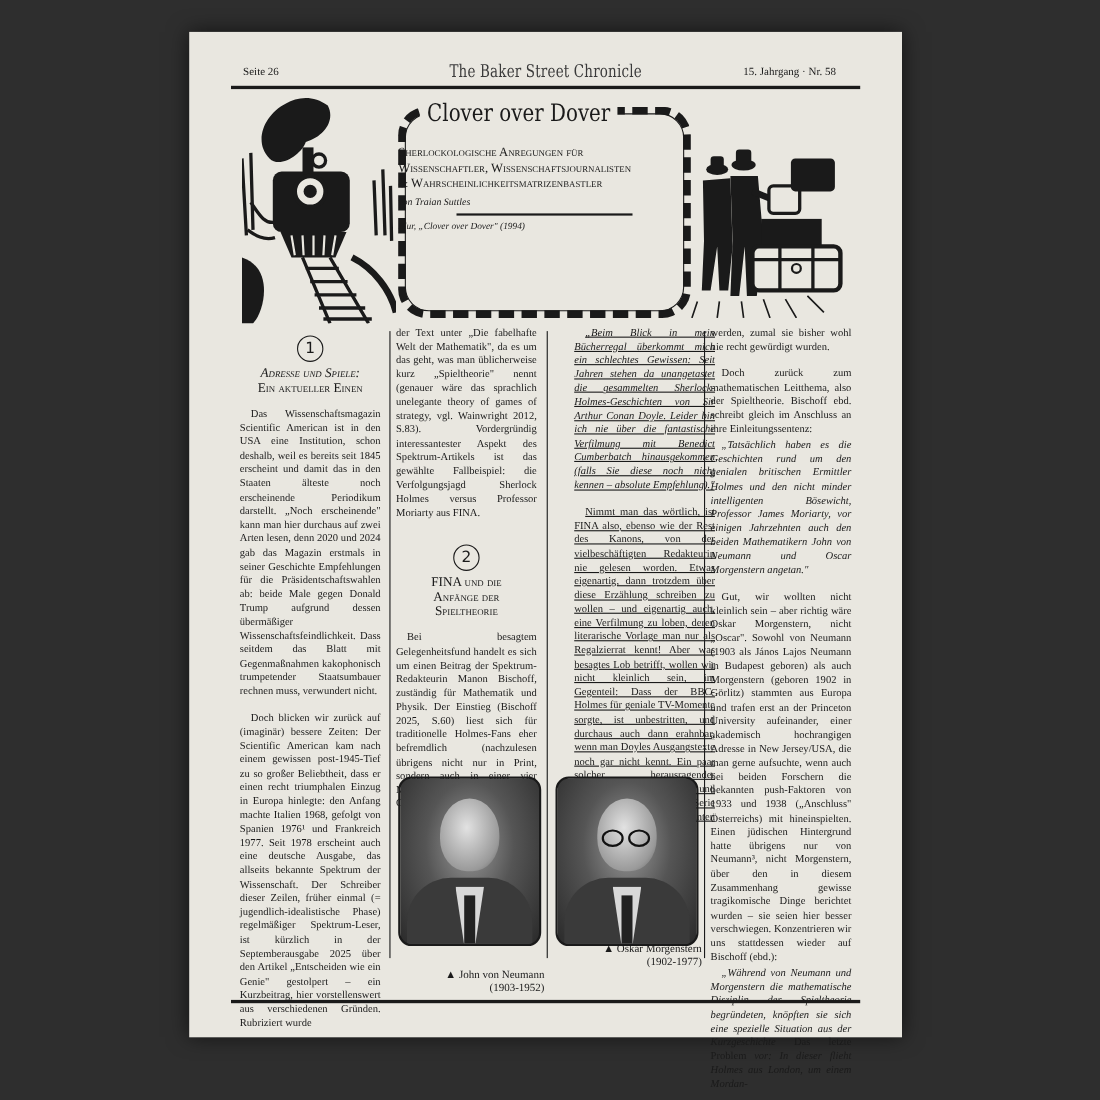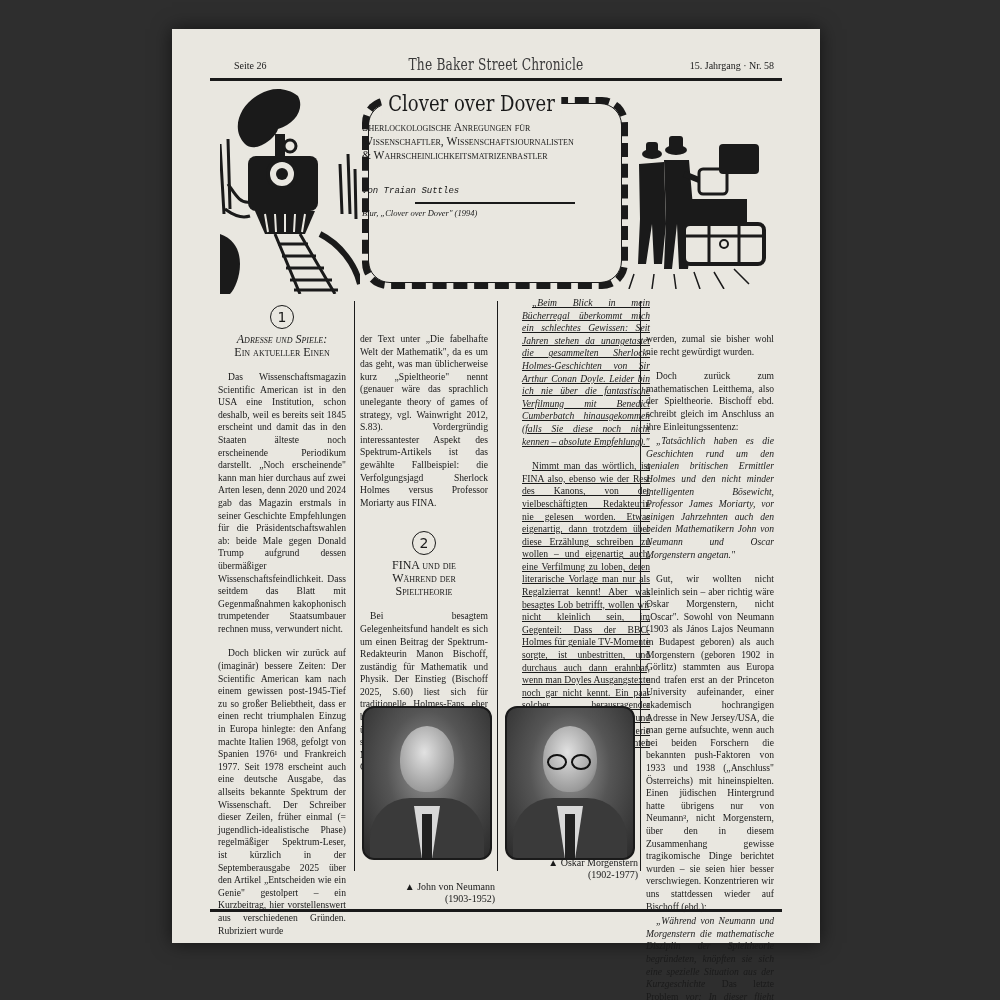--- a/index.html
+++ b/index.html
@@ -1,48 +1,48 @@
 <!DOCTYPE html>
 <html><head>
 <meta charset="utf-8">
 <style>
   html, body { margin:0; padding:0; }
   body { width:1000px; height:1000px; background:#2e2e2e; position:relative; overflow:hidden;
          font-family:"Liberation Serif","DejaVu Serif",serif; color:#1a1a1a; }
   .page { position:absolute; left:172px; top:29px; width:648px; height:914px; background:#e9e7e0;
           box-shadow:0 0 18px rgba(0,0,0,.6); }
   .hdr { position:absolute; left:46px; right:46px; top:26px; height:20px; }
-  .hdr .l { position:absolute; left:16px; top:5px; font-size:10px; }
+  .hdr .l { position:absolute; left:3px; top:5px; font-size:10px; }
   .hdr .c { position:absolute; left:0; right:0; text-align:center; top:0; font-size:16px; letter-spacing:.2px;
             font-family:"DejaVu Serif",serif; font-stretch:condensed; color:#3a3a3a; transform:scaleX(.85); }
-  .hdr .r { position:absolute; right:0; top:5px; font-size:10px; }
+  .hdr .r { position:absolute; right:14px; top:5px; font-size:10px; }
   .rule-top { position:absolute; left:38px; right:38px; top:49px; height:3px; background:#1a1a1a; }
   .rule-bot { position:absolute; left:38px; right:38px; top:880px; height:3px; background:#1a1a1a; }
   .illus { position:absolute; }
   .train { left:48px; top:55px; width:140px; height:210px; }
   .travel { left:452px; top:95px; width:150px; height:165px; }
   .titlebox { position:absolute; left:190px; top:60px; width:266px; height:200px; }
   .track { position:absolute; inset:8px 0 0 0; border:7px dashed #1a1a1a; border-radius:26px; }
   .track2 { position:absolute; inset:14px 6px 6px 6px; border:1.5px solid #1a1a1a; border-radius:22px; }
   .tb-inner { position:absolute; left:0; right:0; top:0; text-align:left; }
   .title { display:inline-block; background:#e9e7e0; padding:0 8px; font-family:"DejaVu Serif",serif; font-size:22px;
            transform:scaleX(.82); margin-top:2px; }
-  .sub { font-variant:small-caps; font-size:11.5px; line-height:14px; margin-top:4px; }
-  .by { font-style:italic; font-size:9px; margin-top:24px;font-family:Liberation Mono, monospace; }
+  .sub { font-variant:small-caps; font-size:11.5px; line-height:14px; margin-top:16px; }
+  .by { font-style:italic; font-size:9px; margin-top:4px; }
   .tb-rule { width:160px; height:1.5px; background:#1a1a1a; margin:6px auto 4px; }
   .quote { font-style:italic; font-weight:bold; font-size:10px; line-height:12.5px; }
   .qsrc { font-style:italic; font-size:8.5px; margin-top:2px; }
   .col { position:absolute; top:268px; width:128px; font-size:9.6px; line-height:12.6px; text-align:justify; hyphens:auto; }
   .c1 { left:46px; } .c2 { left:188px; } .c3 { left:350px;text-decoration:underline; } .c4 { left:474px; }
   .vsep { position:absolute; width:1.2px; background:#1a1a1a; }
   .num { width:22px; height:22px; border:1.8px solid #1a1a1a; border-radius:50%; margin:8px auto 4px; text-align:center;
          font-family:"DejaVu Sans",sans-serif; font-size:14px; line-height:22px; }
   .sechead { text-align:center; font-variant:small-caps; font-size:12px; line-height:13px; margin-bottom:12px; }
   p { margin:0 0 12px 0; text-indent:10px; }
-  p.noind { text-indent:0;margin-top:36px; }
+  p.noind { text-indent:0; }
   .it { font-style:italic; }
   .photo { position:absolute; width:126px; height:150px; border:2px solid #1a1a1a; border-radius:12px; overflow:hidden;
            background:radial-gradient(ellipse at 50% 40%, #9a9a9a 0%, #555 45%, #2a2a2a 100%); }
   .photo .face { position:absolute; left:36px; top:18px; width:54px; height:66px; border-radius:50% 50% 45% 45%;
                  background:radial-gradient(ellipse at 45% 40%, #e2e2e2, #9a9a9a 70%, #5a5a5a); }
   .photo .suit { position:absolute; left:6px; right:6px; bottom:-10px; height:70px; border-radius:40px 40px 0 0; background:#3a3a3a; }
   .photo .shirt { position:absolute; left:50px; bottom:0; width:26px; height:52px; background:#d8d8d8; clip-path:polygon(0 0,100% 0,70% 100%,30% 100%); }
   .photo .tie { position:absolute; left:58px; bottom:0; width:10px; height:44px; background:#222; }
   .photo .glasses { position:absolute; left:40px; top:46px; width:46px; height:12px; }
   .photo .glasses i { position:absolute; top:0; width:16px; height:12px; border:2px solid #111; border-radius:50%; }
@@ -122,21 +122,21 @@
     </div>
     <p>Das Wissenschaftsmagazin Scientific American ist in den USA eine Institution, schon deshalb, weil es bereits seit 1845 erscheint und damit das in den Staaten älteste noch erscheinende Periodikum darstellt. „Noch erscheinende" kann man hier durchaus auf zwei Arten lesen, denn 2020 und 2024 gab das Magazin erstmals in seiner Geschichte Empfehlungen für die Präsidentschaftswahlen ab: beide Male gegen Donald Trump aufgrund dessen übermäßiger Wissenschaftsfeindlichkeit. Dass seitdem das Blatt mit Gegenmaßnahmen kakophonisch trumpetender Staatsumbauer rechnen muss, verwundert nicht.</p>
     <p>Doch blicken wir zurück auf (imaginär) bessere Zeiten: Der Scientific American kam nach einem gewissen post-1945-Tief zu so großer Beliebtheit, dass er einen recht triumphalen Einzug in Europa hinlegte: den Anfang machte Italien 1968, gefolgt von Spanien 1976¹ und Frankreich 1977. Seit 1978 erscheint auch eine deutsche Ausgabe, das allseits bekannte Spektrum der Wissenschaft. Der Schreiber dieser Zeilen, früher einmal (= jugendlich-idealistische Phase) regelmäßiger Spektrum-Leser, ist kürzlich in der Septemberausgabe 2025 über den Artikel „Entscheiden wie ein Genie" gestolpert – ein Kurzbeitrag, hier vorstellenswert aus verschiedenen Gründen. Rubriziert wurde</p>
   </div>
 
   <div class="col c2">
     <p class="noind">der Text unter „Die fabelhafte Welt der Mathematik", da es um das geht, was man üblicherweise kurz „Spieltheorie" nennt (genauer wäre das sprachlich unelegante theory of games of strategy, vgl. Wainwright 2012, S.83). Vordergründig interessantester Aspekt des Spektrum-Artikels ist das gewählte Fallbeispiel: die Verfolgungsjagd Sherlock Holmes versus Professor Moriarty aus FINA.</p>
     <div class="num" style="margin-top:22px;">2</div>
     <div class="sechead">
       <div>FINA und die</div>
-      <div>Während der</div>
+      <div>Anfänge der</div>
       <div>Spieltheorie</div>
     </div>
     <p>Bei besagtem Gelegenheitsfund handelt es sich um einen Beitrag der Spektrum-Redakteurin Manon Bischoff, zuständig für Mathematik und Physik. Der Einstieg (Bischoff 2025, S.60) liest sich für traditionelle Holmes-Fans eher befremdlich (nachzulesen übrigens nicht nur in Print, sondern auch in einer vier Monate früher erschienenen Onlineversion²):</p>
   </div>
 
   <div class="col c3">
     <p class="it">„Beim Blick in mein Bücherregal überkommt mich ein schlechtes Gewissen: Seit Jahren stehen da unangetastet die gesammelten Sherlock-Holmes-Geschichten von Sir Arthur Conan Doyle. Leider bin ich nie über die fantastische Verfilmung mit Benedict Cumberbatch hinausgekommen (falls Sie diese noch nicht kennen – absolute Empfehlung)."</p>
     <p>Nimmt man das wörtlich, ist FINA also, ebenso wie der Rest des Kanons, von der vielbeschäftigten Redakteurin nie gelesen worden. Etwas eigenartig, dann trotzdem über diese Erzählung schreiben zu wollen – und eigenartig auch, eine Verfilmung zu loben, deren literarische Vorlage man nur als Regalzierrat kennt! Aber was besagtes Lob betrifft, wollen wir nicht kleinlich sein, im Gegenteil: Dass der BBC-Holmes für geniale TV-Momente sorgte, ist unbestritten, und durchaus auch dann erahnbar, wenn man Doyles Ausgangstexte noch gar nicht kennt. Ein paar solcher herausragender Einzelmomente und Regieeinfälle der TV-Serie sollen weiter unten angesprochen</p>
   </div>
 

